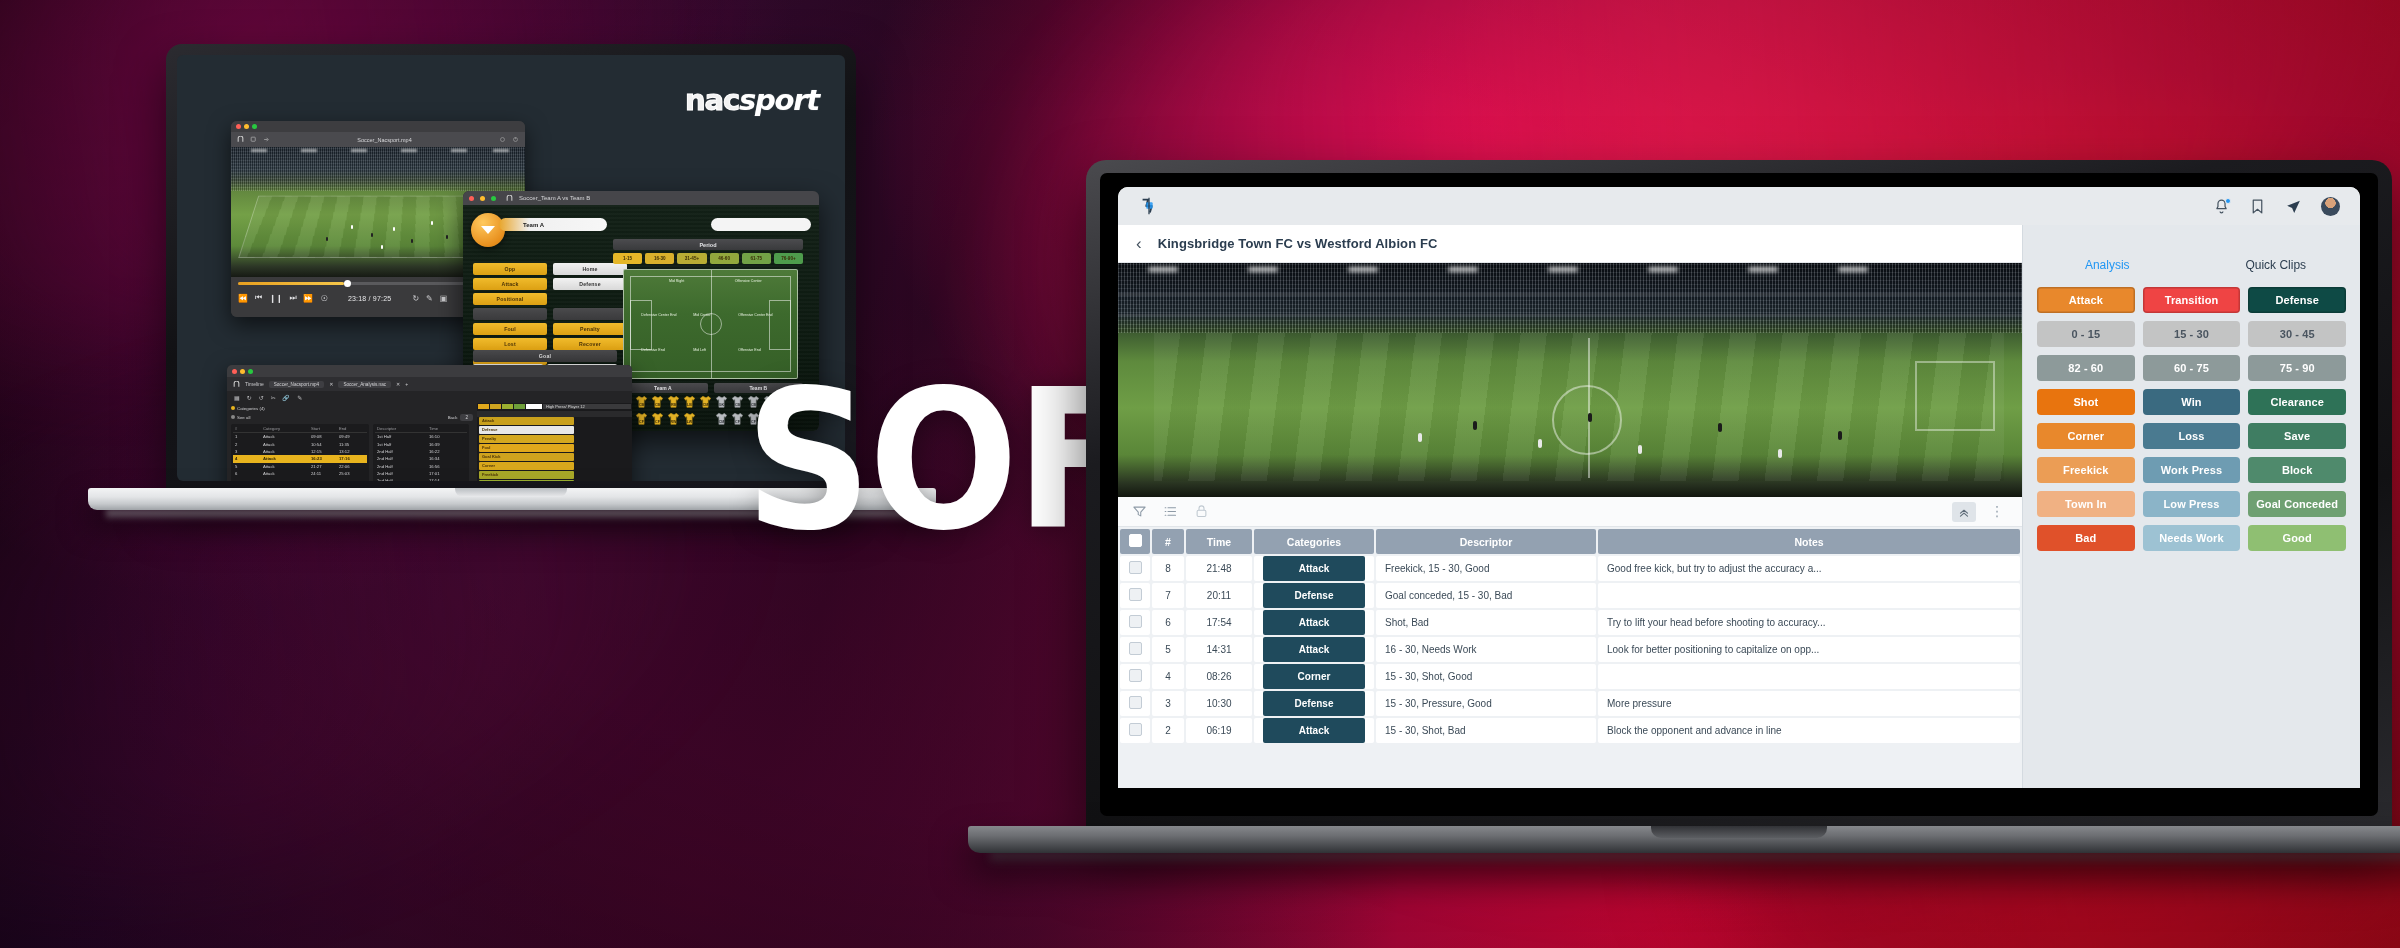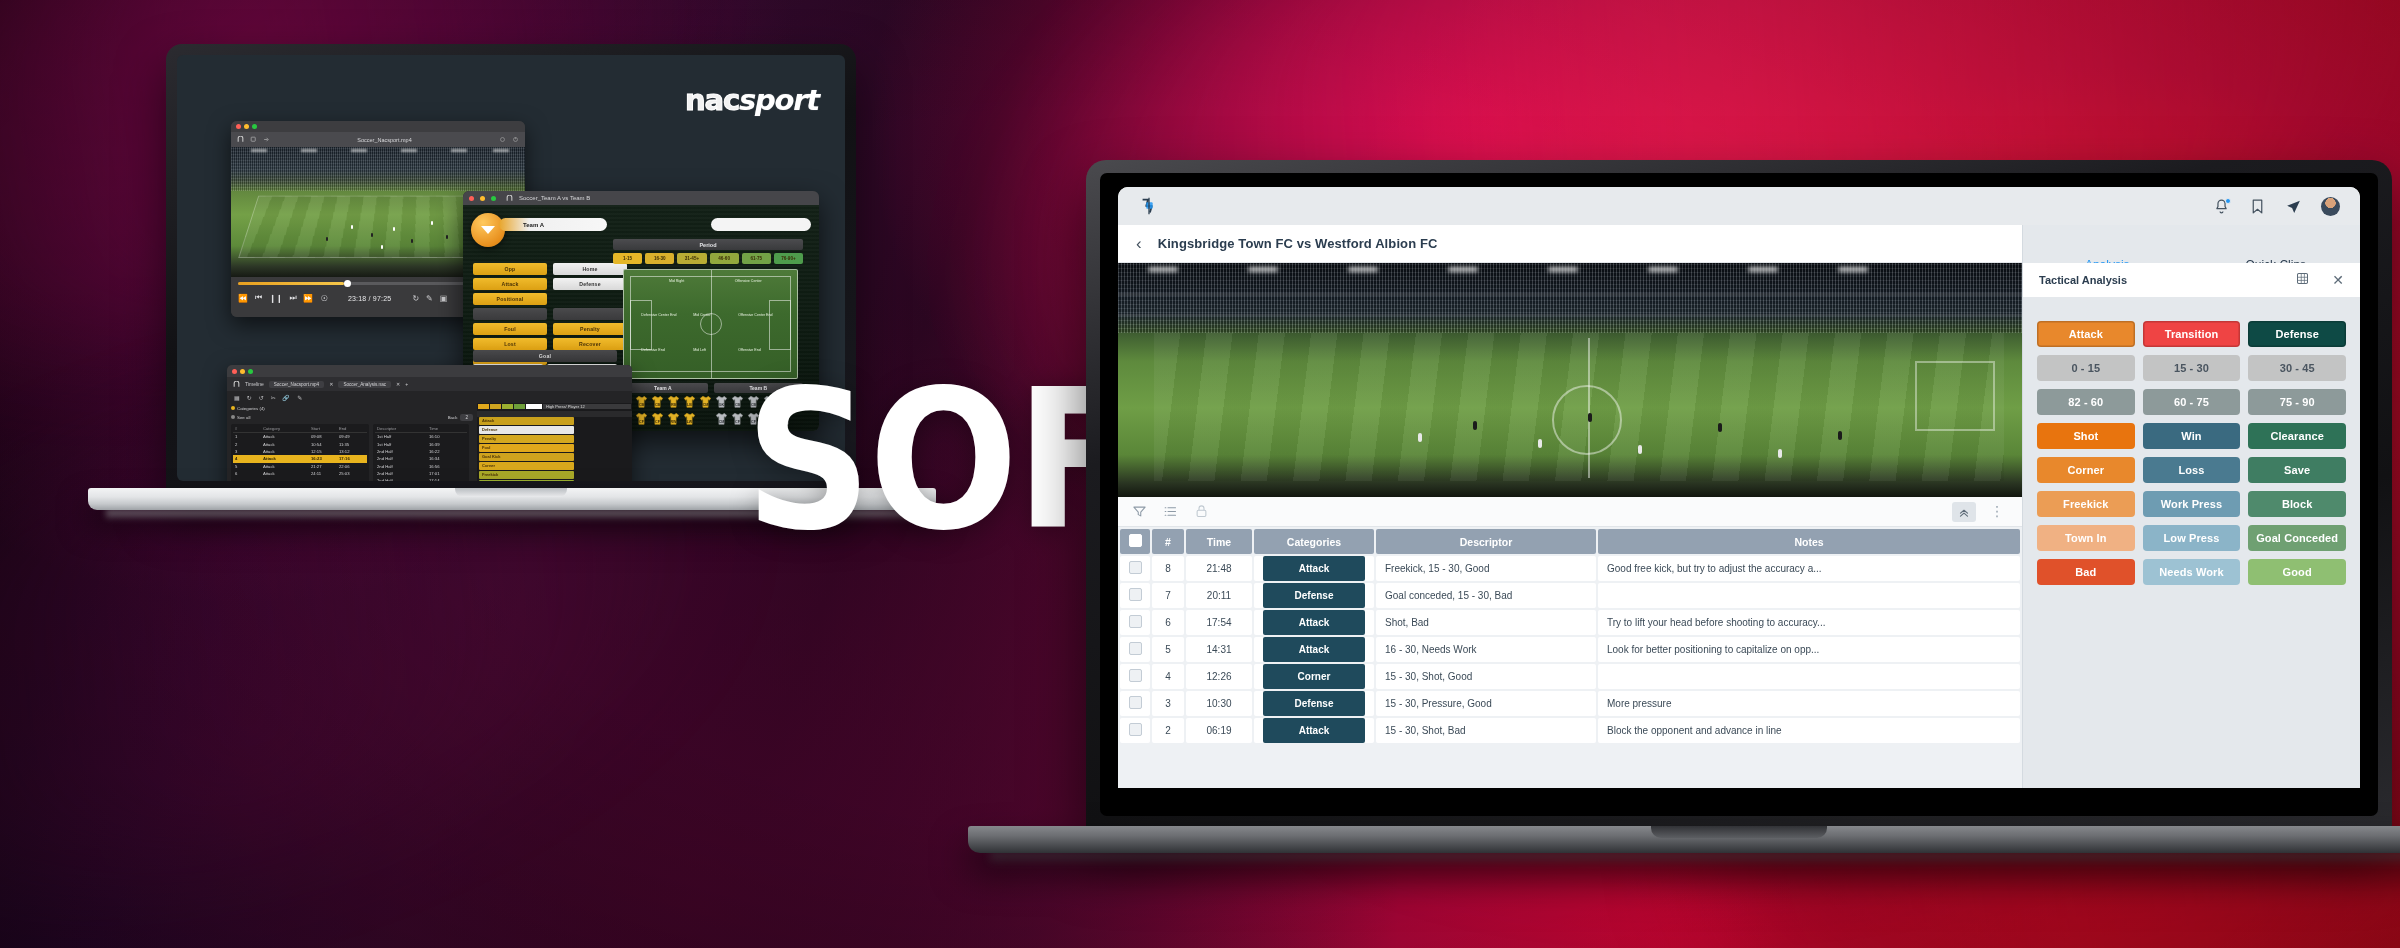--- a/index.html
+++ b/index.html
@@ -915,21 +915,21 @@
                       <td class="c-time col-time">14:31</td>
                       <td class="c-cat col-cat">
                         <div class="cat-pill">Attack</div>
                       </td>
                       <td class="col-desc">16 - 30,  Needs Work</td>
                       <td class="notes-cell"> Look for better positioning to capitalize on opp...</td>
                     </tr>
                     <tr>
                       <td class="c-chk col-chk"><span class="chkbox"></span></td>
                       <td class="c-num col-num">4</td>
-                      <td class="c-time col-time">12:26</td>
+                      <td class="c-time col-time">08:26</td>
                       <td class="c-cat col-cat">
                         <div class="cat-pill">Corner</div>
                       </td>
                       <td class="col-desc">15 - 30, Shot, Good</td>
                       <td class="notes-cell"></td>
                     </tr>
                     <tr>
                       <td class="c-chk col-chk"><span class="chkbox"></span></td>
                       <td class="c-num col-num">3</td>
                       <td class="c-time col-time">10:30</td>
@@ -952,32 +952,20 @@
                   </tbody>
               </table>
             </div>
           </div>
 
           <div id="right-col">
             <div id="tabs">
               <div class="tab active">Analysis</div>
               <div class="tab inactive">Quick Clips</div>
             </div>
-            <div id="panel-head">
-              <span id="panel-title">Tactical Analysis</span>
-              <span id="panel-head-icons">
-                <span>
-                  <svg width="15" height="15" viewBox="0 0 24 24">
-                      <rect x="4" y="4" width="16" height="16" rx="2" stroke="#5d6b78" stroke-width="1.7" fill="none"></rect>
-                      <path d="M4 10h16M4 15h16M10 4v16M15 4v16" stroke="#5d6b78" stroke-width="1.2"></path>
-                    </svg>
-                </span>
-                <span id="panel-close">✕</span>
-              </span>
-            </div>
             <div id="btn-grid">
                 <div class="tbtn outline" style="background: rgb(232, 136, 44); color: rgb(255, 255, 255);">Attack</div>
                 <div class="tbtn outline" style="background: #ef4444; color: rgb(255, 255, 255);">Transition</div>
                 <div class="tbtn outline" style="background: rgb(14, 74, 69); color: rgb(255, 255, 255);">Defense</div>
                 <div class="tbtn" style="background: rgb(195, 196, 196); color: rgb(74, 85, 96);">0 - 15</div>
                 <div class="tbtn" style="background: rgb(195, 196, 196); color: rgb(74, 85, 96);">15 - 30</div>
                 <div class="tbtn" style="background: rgb(195, 196, 196); color: rgb(74, 85, 96);">30 - 45</div>
                 <div class="tbtn" style="background: rgb(141, 154, 154); color: rgb(255, 255, 255);">82 - 60</div>
                 <div class="tbtn" style="background: rgb(141, 154, 154); color: rgb(255, 255, 255);">60 - 75</div>
                 <div class="tbtn" style="background: rgb(141, 154, 154); color: rgb(255, 255, 255);">75 - 90</div>

